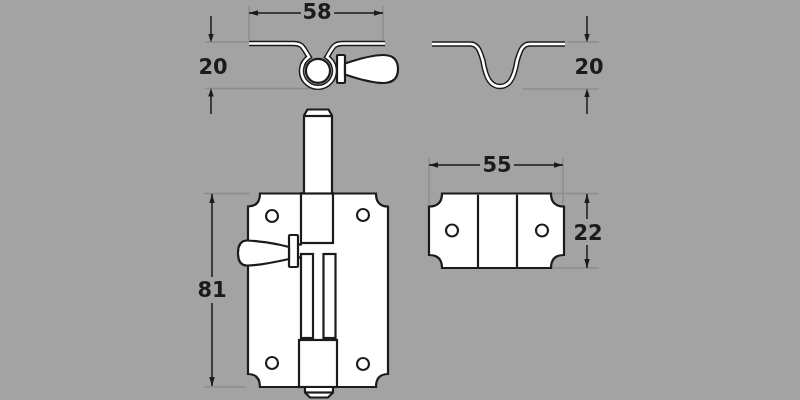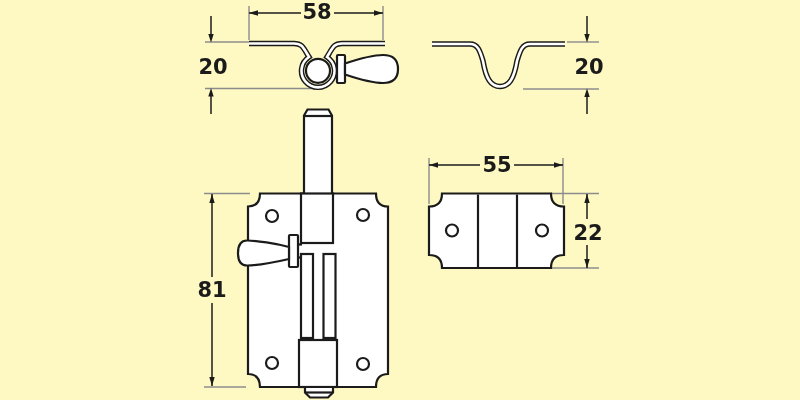--- a/index.html
+++ b/index.html
@@ -1,16 +1,16 @@
 <!DOCTYPE html>
 <html><head>
 <meta charset="utf-8">
 <style>
   html,body{margin:0;padding:0;background:#ffffff;}
-  .stage{position:relative;width:800px;height:400px;background:#fef9c3;overflow:hidden;}
+  .stage{position:relative;width:800px;height:400px;background:#a3a3a3;overflow:hidden;}
   svg{display:block;}
   text.dim{font-family:"DejaVu Sans","Liberation Sans",sans-serif;font-weight:700;font-size:21px;}
 </style>
 </head>
 <body>
 
 <div class="stage">
 <svg width="800" height="400" viewBox="0 0 800 400">
 
   <g fill="none" stroke-width="1.4" stroke="#8c8c8c">

